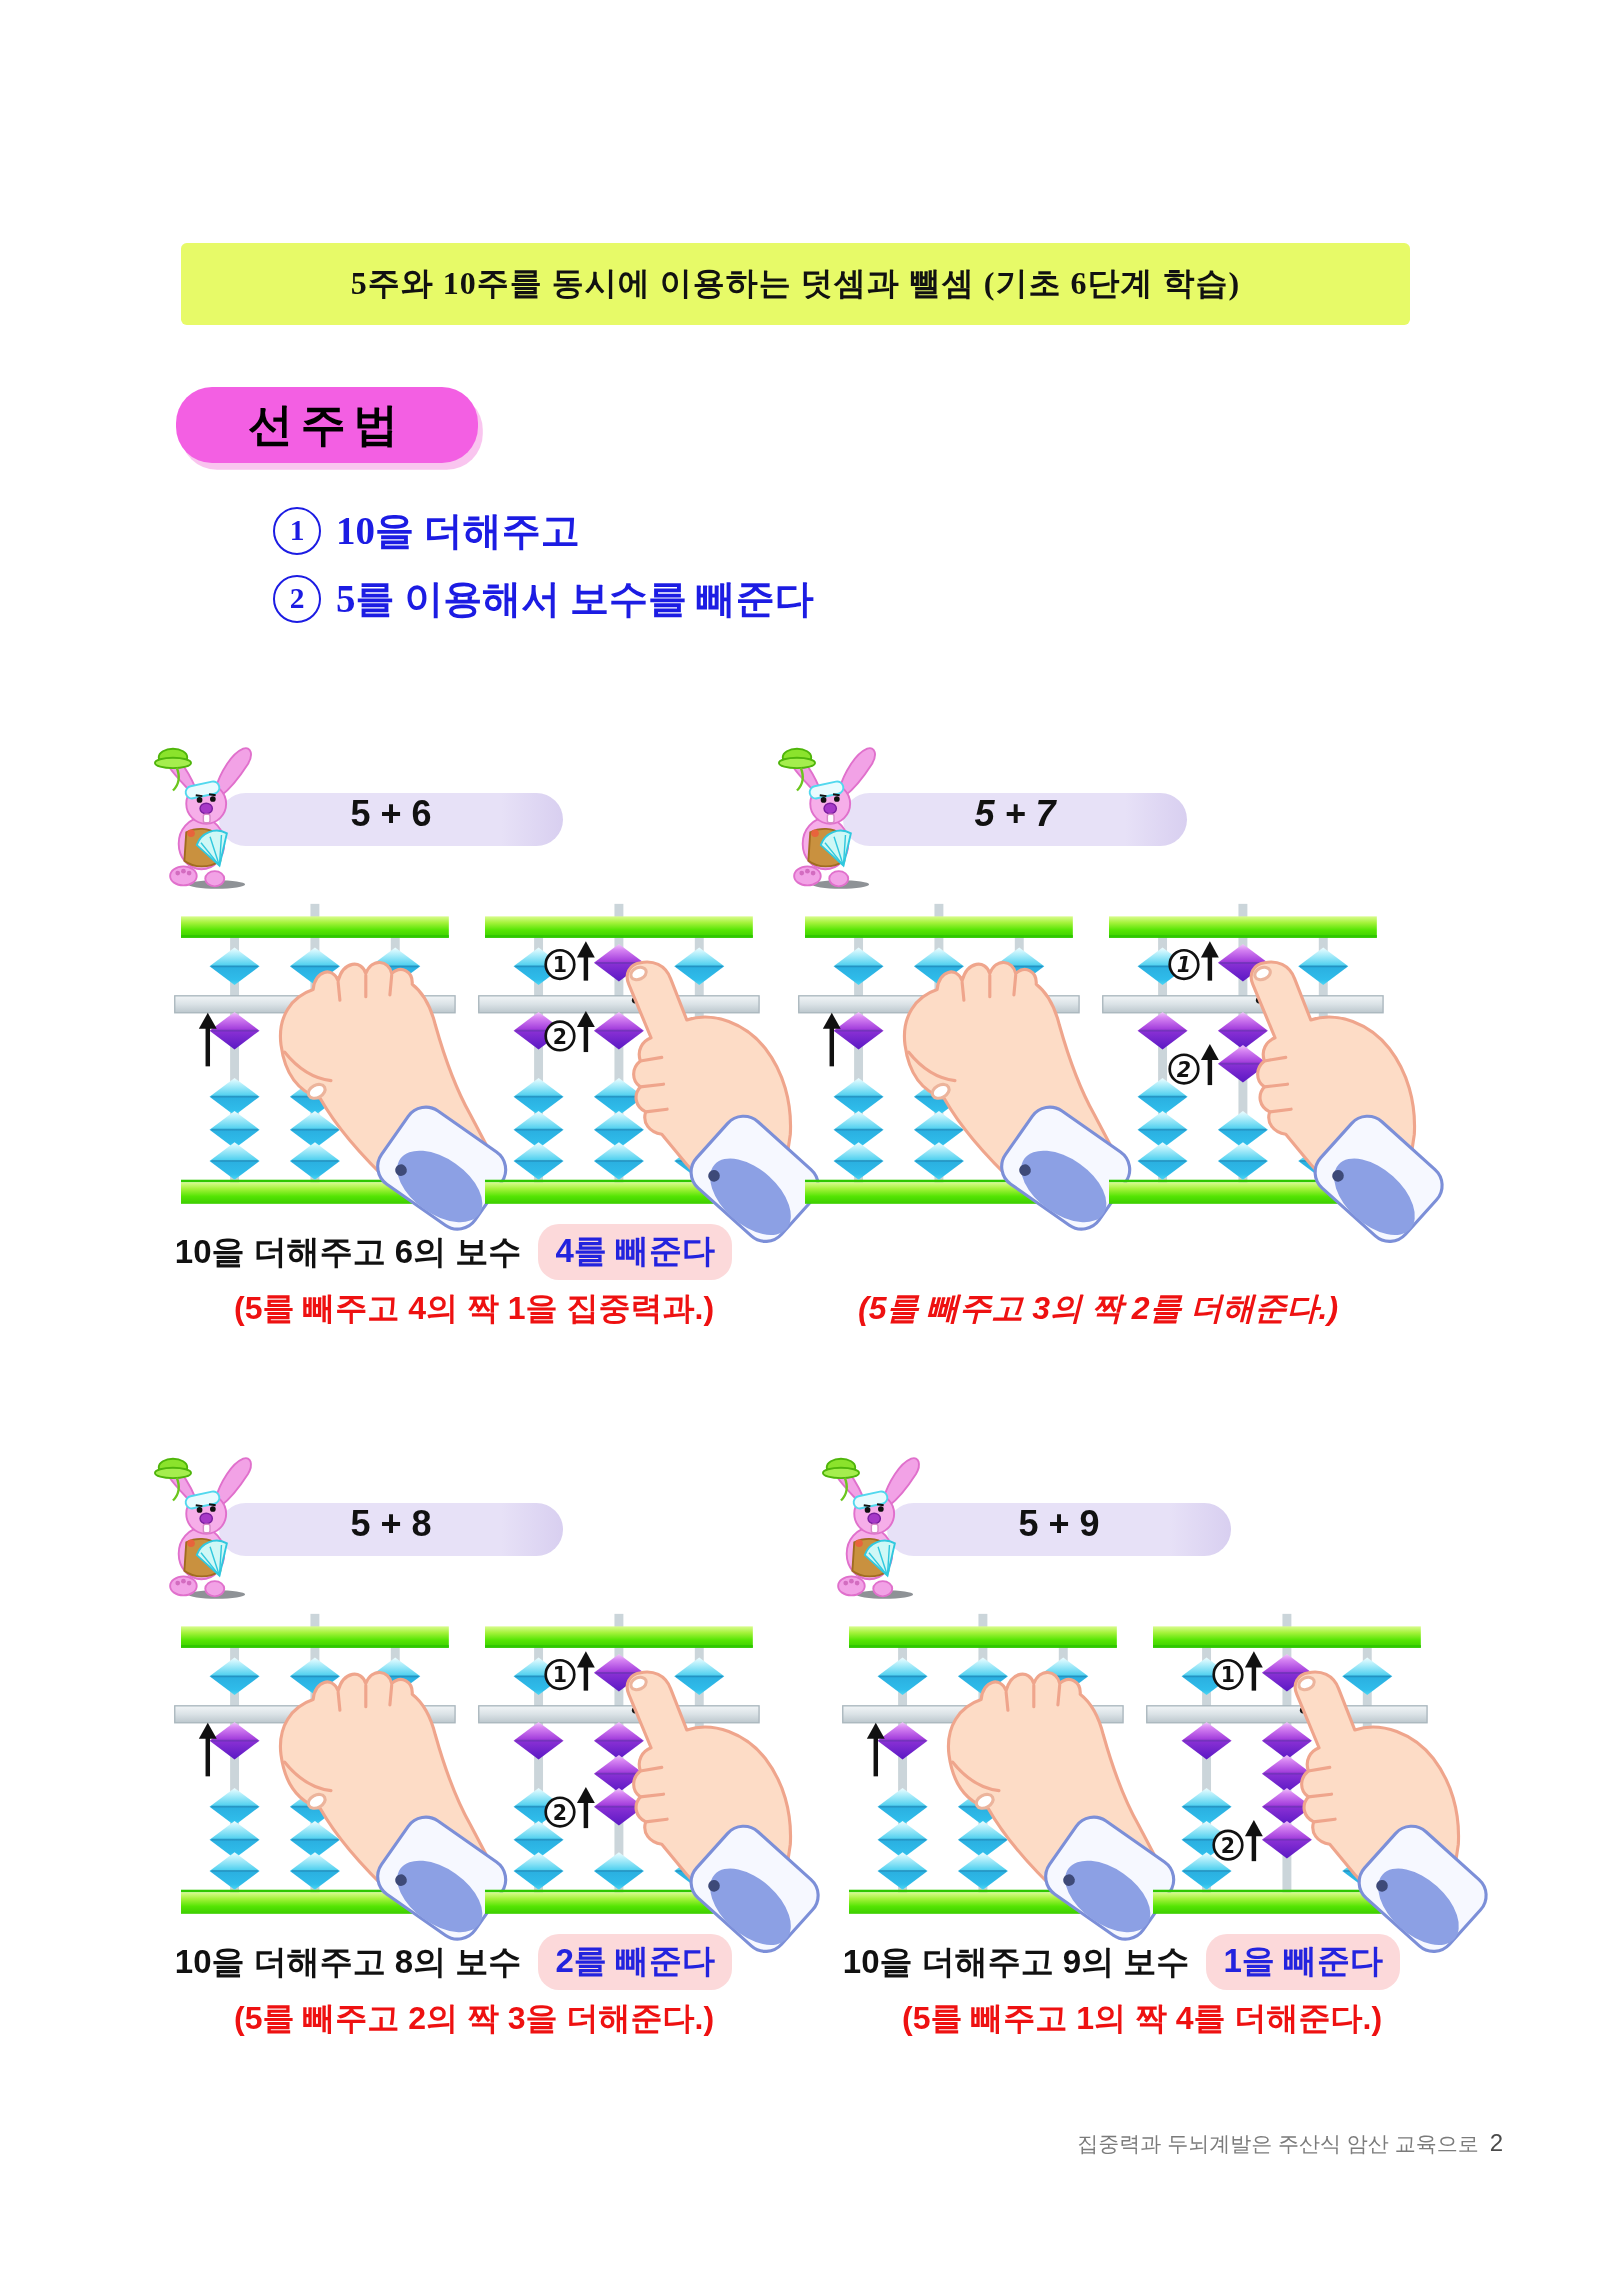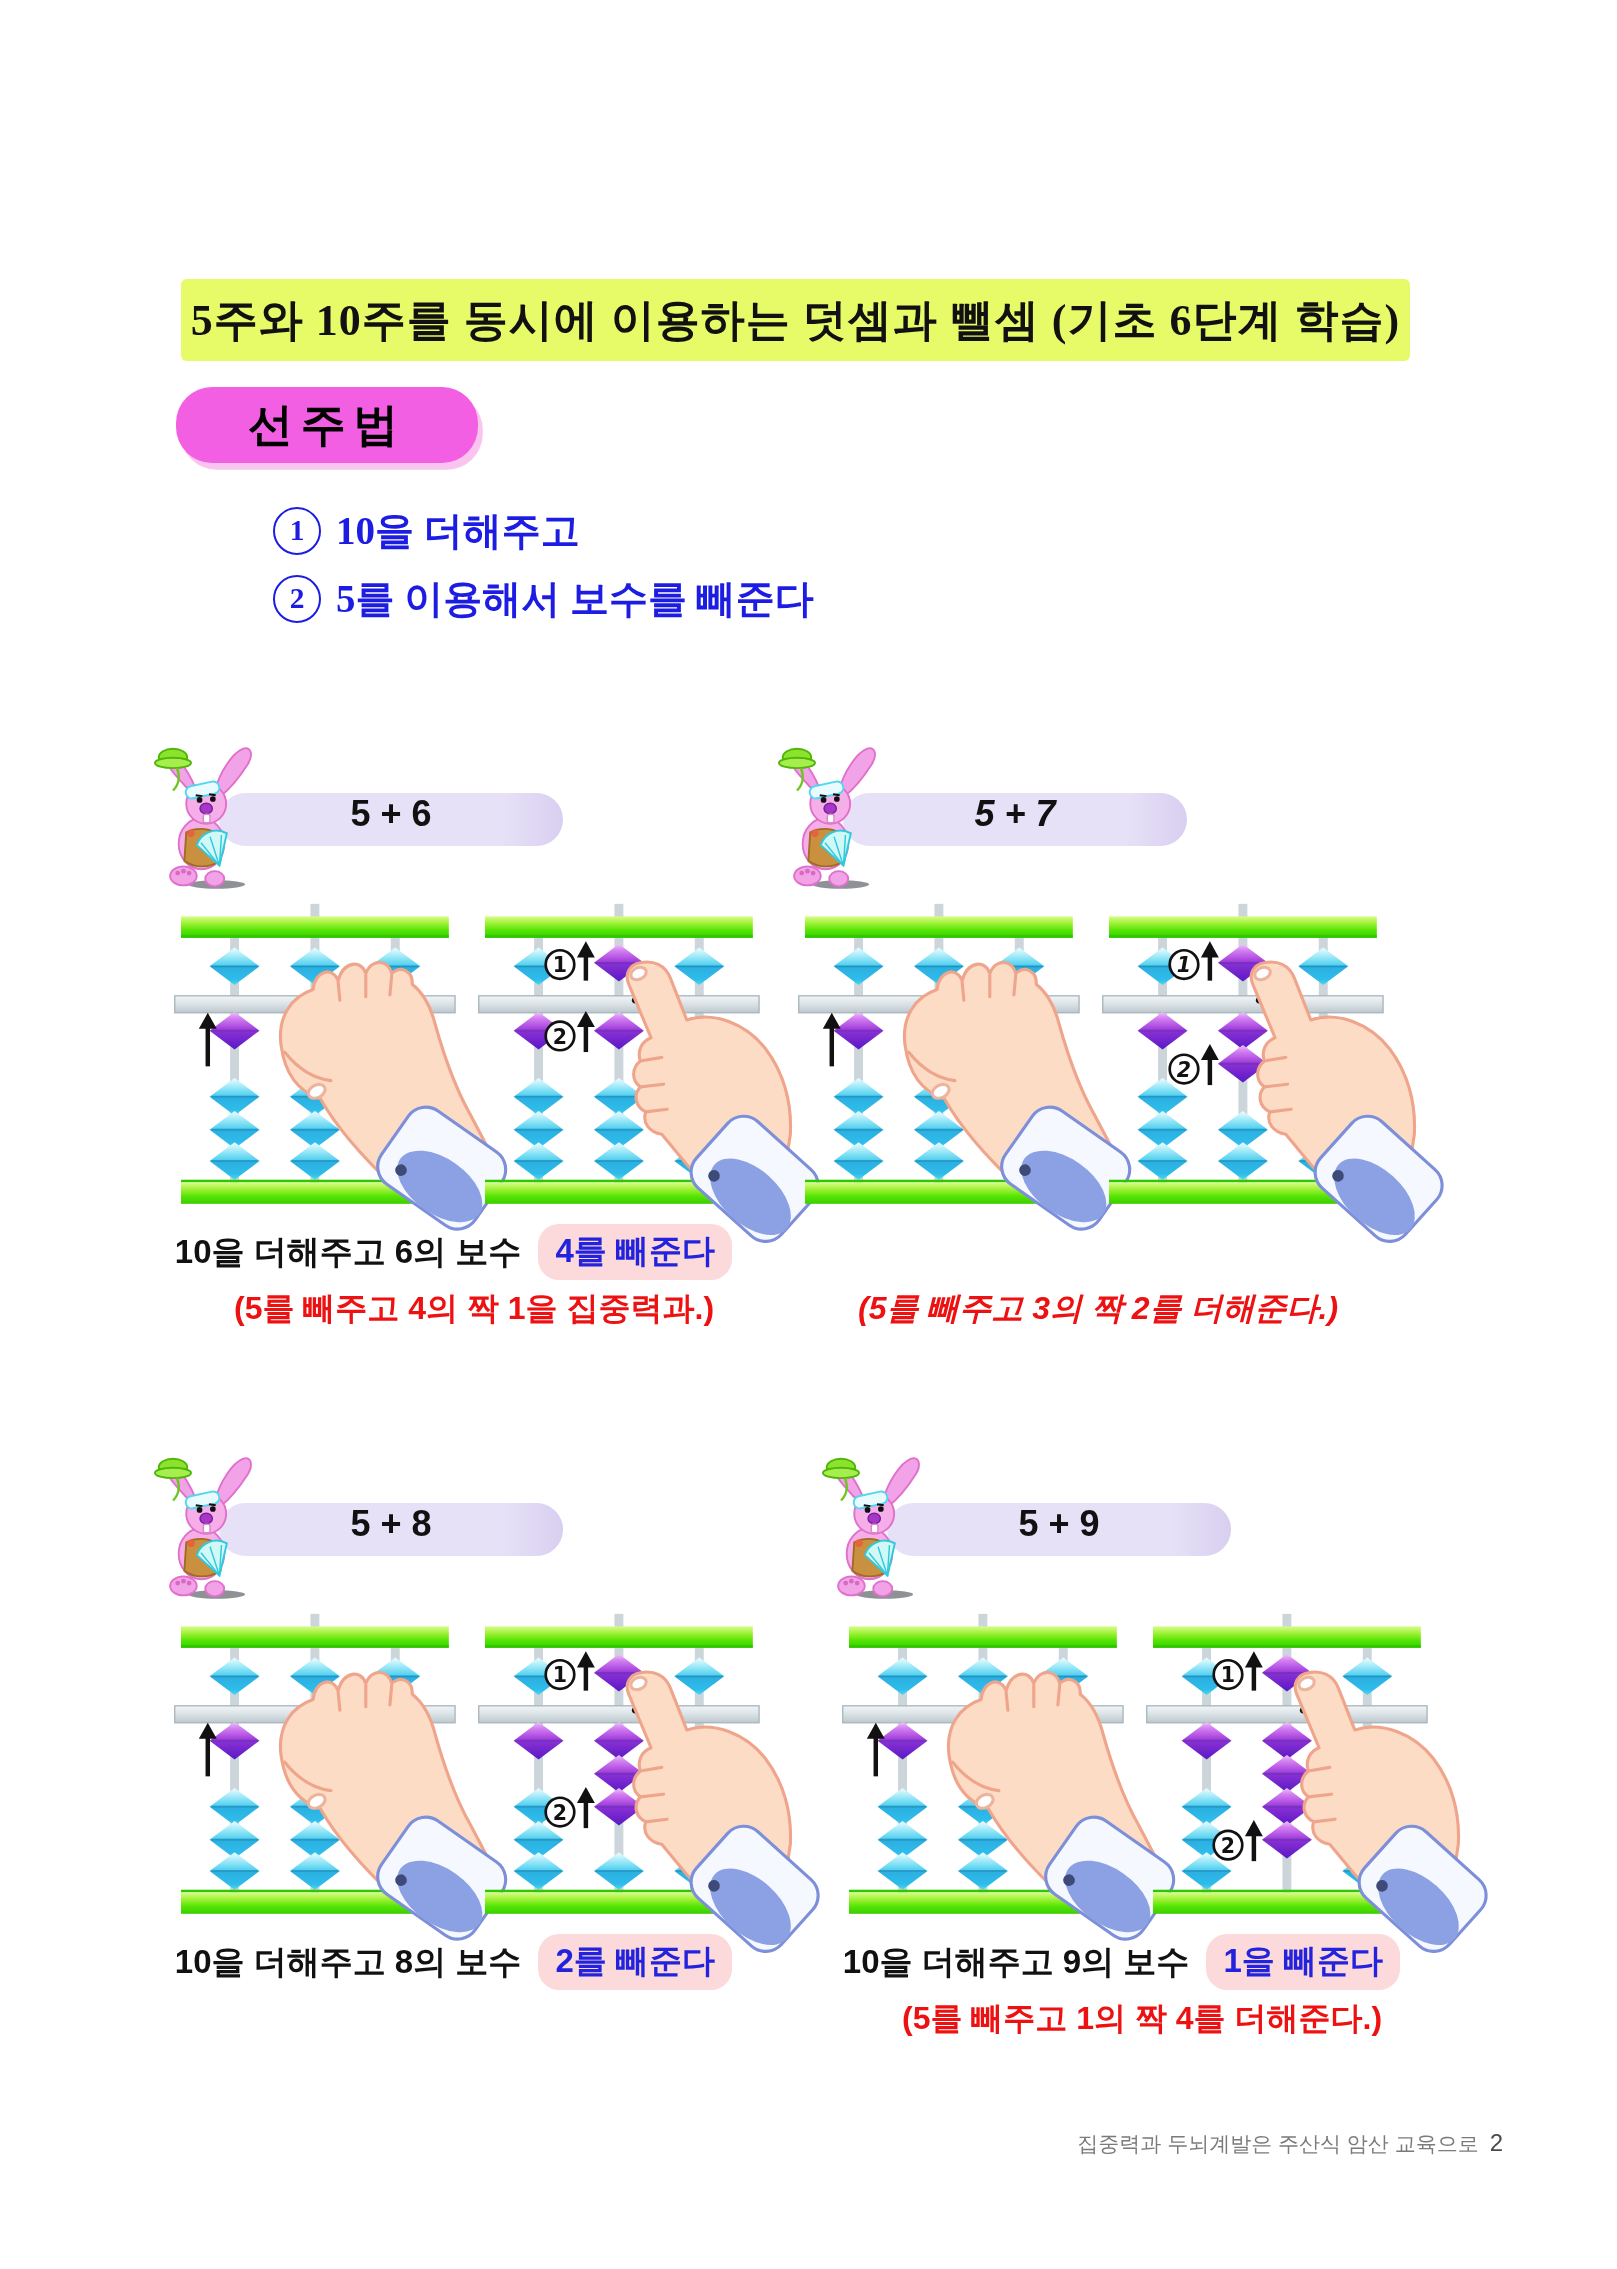--- a/index.html
+++ b/index.html
@@ -1,21 +1,21 @@
 <!DOCTYPE html>
 <html style="--title_bg: #E7FA68; --method_bg: #F35FE3; --step_text: #1C1CE3; --highlight_bg: #FCD9DA; --highlight_text: #2323DE; --note_text: #EE1111; --pill_bg: #E7E1F7; --bar_green: #54E204; --bead_cyan: #2EB2E2; --bead_purple: #8930D4;font-size:15px"><head>
 <meta charset="utf-8">
 <style>
   html,body{margin:0;padding:0;background:#ffffff;}
   .page{position:relative;width:1618px;height:2269px;background:#fff;overflow:hidden;
         font-family:"Liberation Sans",sans-serif;color:#111;}
 
   .title-bar{position:absolute;left:181px;top:243px;width:1229px;height:82px;
     background:var(--title_bg,#E7FA68);border-radius:5.7px;display:flex;align-items:center;justify-content:center;
-    font-family:"Liberation Serif",serif;font-weight:bold;font-size:44px;letter-spacing:1px;white-space:nowrap;margin-top:36px;}
+    font-family:"Liberation Serif",serif;font-weight:bold;font-size:32px;letter-spacing:1px;white-space:nowrap;}
 
   .method-box{position:absolute;left:176px;top:387px;width:302px;height:76px;
     background:var(--method_bg,#F35FE3);border-radius:36px;display:flex;align-items:center;justify-content:center;
     font-size:45px;font-weight:bold;letter-spacing:7.6px;color:#000;
     box-shadow:4.8px 6.7px 0 rgba(244,150,225,0.55);}
 
   .steps{position:absolute;left:273px;top:504px;font-family:"Liberation Serif",serif;
     font-weight:bold;font-size:39px;color:var(--step_text,#1C1CE3);}
   .step{display:flex;align-items:center;gap:15px;margin-bottom:15px;height:53px;white-space:nowrap;}
   .step-num{flex:0 0 auto;width:44px;height:44px;border:2.9px solid var(--step_text,#1C1CE3);border-radius:50%;
@@ -553,20 +553,21 @@
   <rect x="-64" y="-50" width="128" height="100" rx="24" fill="#F6F8FF" stroke="#7C8FD8" stroke-width="3.5"></rect>
   <ellipse cx="10" cy="18" rx="54" ry="31" fill="#8CA0E4"></ellipse>
   <circle cx="-36" cy="28" r="6.5" fill="#3E4A78"></circle>
           </g>
         </svg>
       </div>
     <div class="caption">
       <span>10을 더해주고 8의 보수</span>
       <span class="cap-hl">2를 빼준다</span>
     </div>
+    <div class="note">(5를 빼주고 2의 짝 3을 더해준다.)</div>
   </div>
 
   <div class="example pos-3">
     <div class="bunny">
   <svg viewBox="0 0 118 162" xmlns="http://www.w3.org/2000/svg">
     <ellipse cx="66" cy="151" rx="30" ry="4.5" fill="#8E9296"></ellipse>
     <path d="M64,52 C70,32 82,13 94,8 C102,5 105,14 99,24 C90,38 78,52 70,58 Z" fill="#F2A2E6" stroke="#E070CC" stroke-width="2"></path>
     <path d="M44,50 C38,36 30,23 22,16 C16,11 11,17 15,26 C23,38 34,48 40,55 Z" fill="#F2A2E6" stroke="#E070CC" stroke-width="2"></path>
     <ellipse cx="20" cy="17" rx="15" ry="9" fill="#8BE32C" stroke="#4FB50A" stroke-width="2"></ellipse>
     <ellipse cx="20" cy="23" rx="19" ry="5.5" fill="#A5EE4E" stroke="#4FB50A" stroke-width="2"></ellipse>

